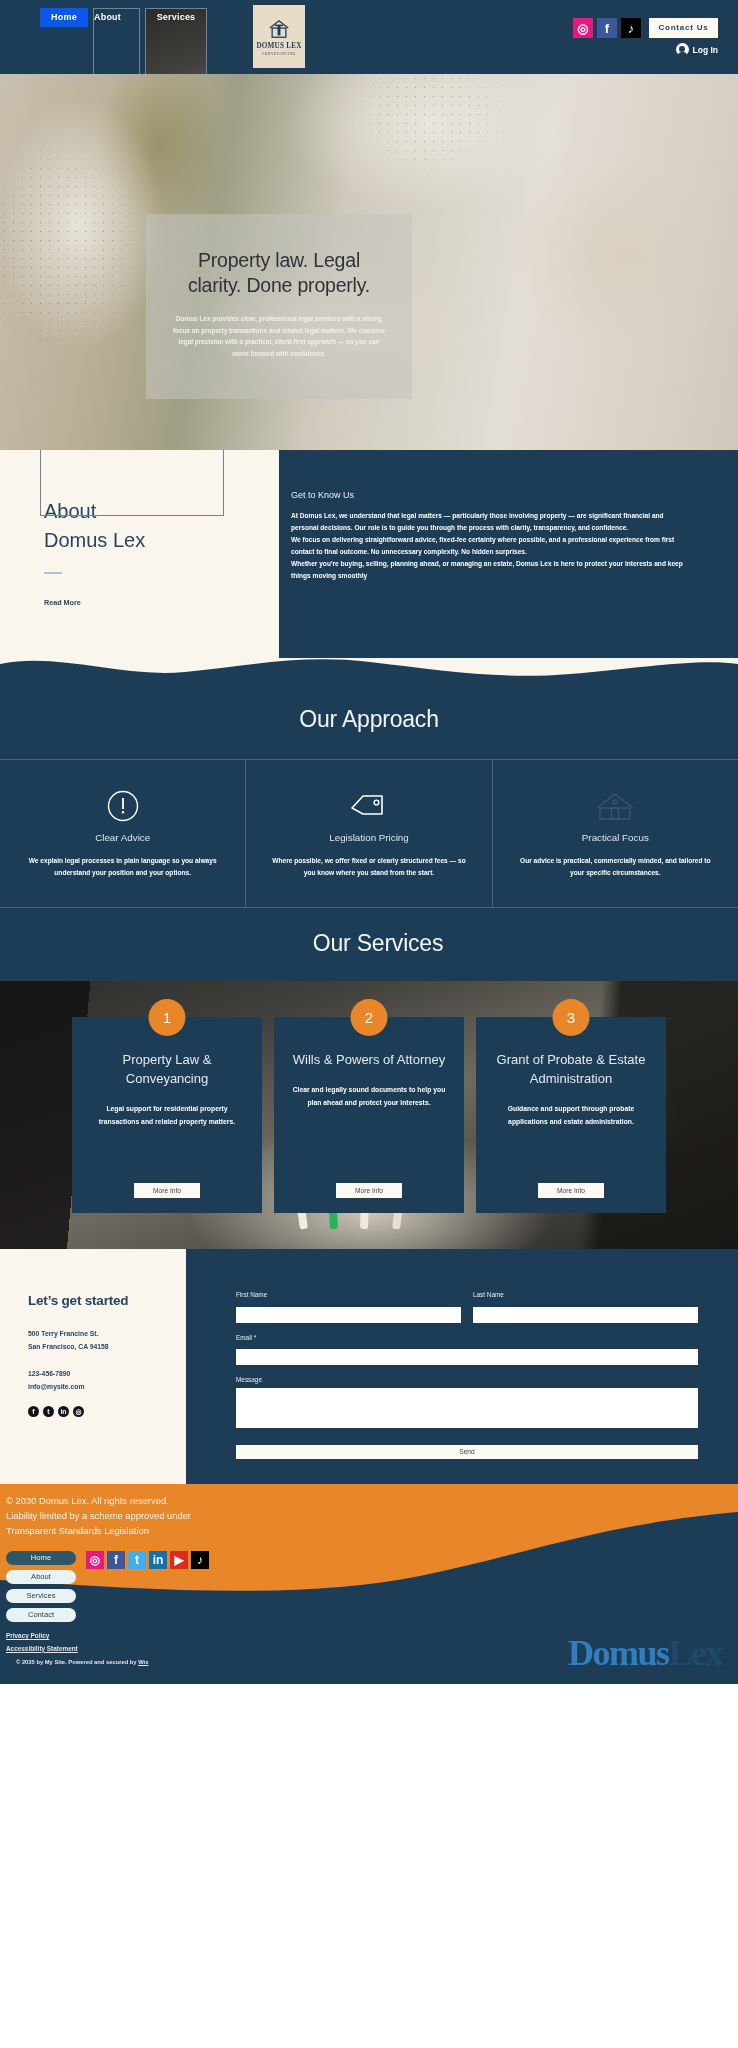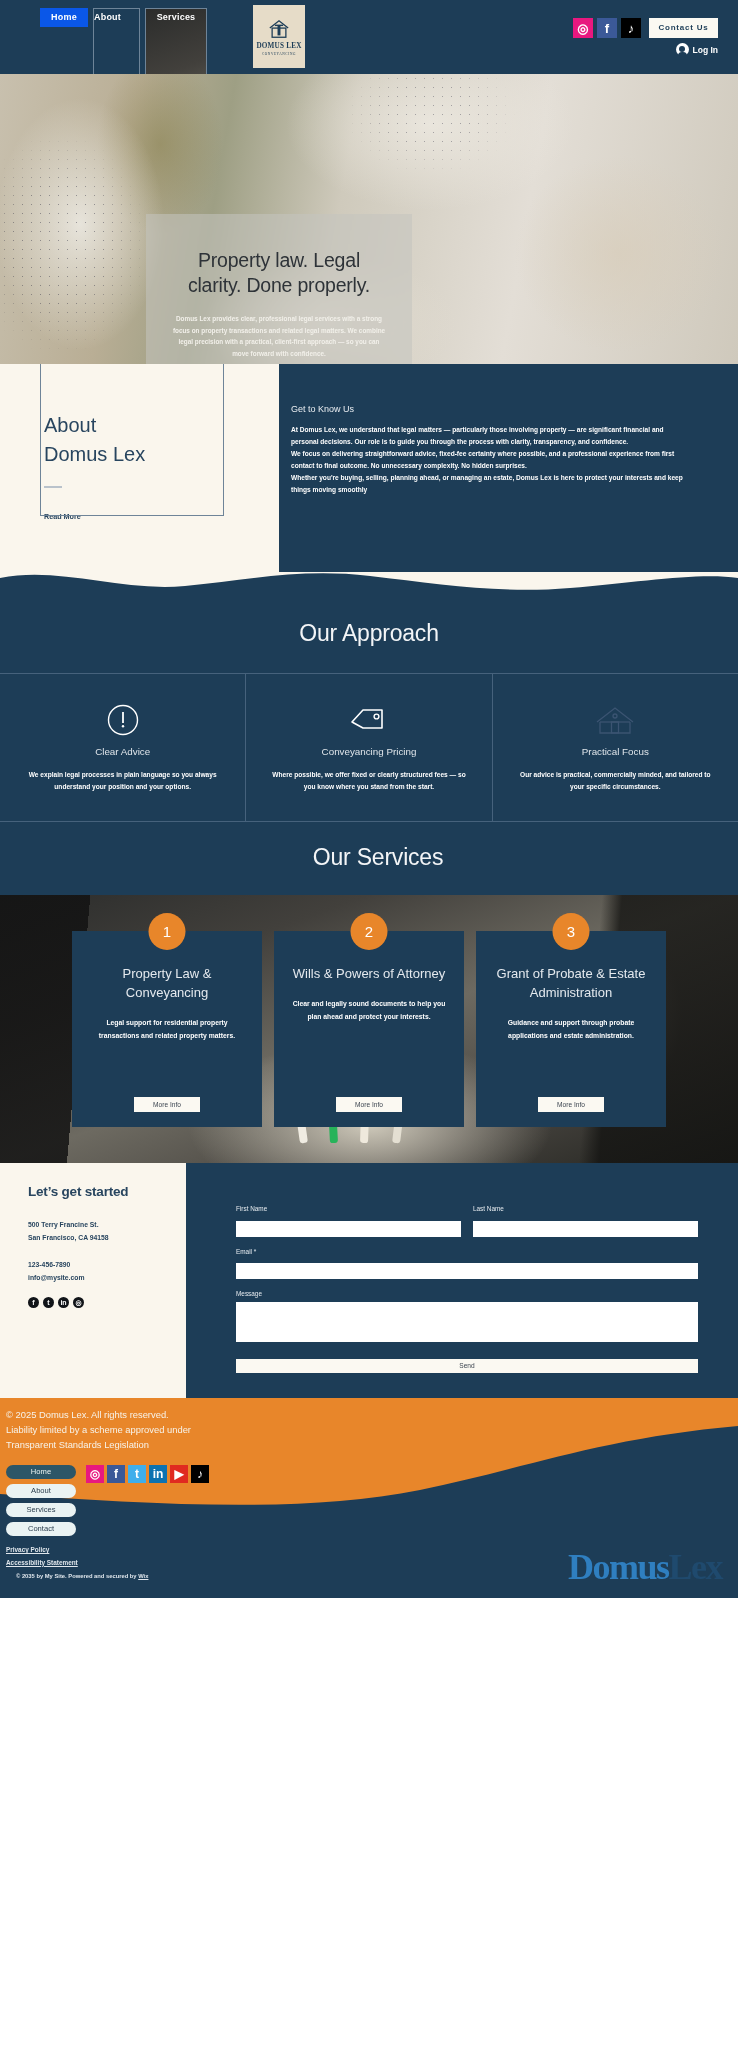--- a/index.html
+++ b/index.html
@@ -104,21 +104,21 @@
     width: 6px; height: 6px; border-radius: 50%; background: #1d3d57;
   }
   .login-av::before {
     content: ""; position: absolute; left: 2px; bottom: 0.5px;
     width: 9px; height: 4px; border-radius: 5px 5px 0 0; background: #1d3d57;
   }
   .login-txt { color: #fff; font-size: 8.5px; font-weight: bold; }
 
   
   .hero {
-    height: 290px;
+    height: 376px;
     position: relative;
     overflow: hidden;
     background:
       linear-gradient(100deg,#c8c0ae 0%, #b9ae95 18%, #9e9f84 30%, #cfcabc 46%, #e3ded6 70%, #cfc9bc 100%);
   }
   .hero-tex {
     position: absolute; inset: 0;
     background:
       radial-gradient(ellipse 120px 180px at 80px 150px, rgba(245,244,240,.75), transparent 70%),
       radial-gradient(ellipse 90px 130px at 160px 70px, rgba(126,118,60,.45), transparent 70%),
@@ -325,21 +325,21 @@
     font-size: 6.6px;
     line-height: 15px; text-align: center;
     cursor: pointer;
   }
 
   
   .contact { display: flex; height: 235px; }
   .contact-left {
     width: 186px;
     background: #faf6ed;
-    padding: 21px 0 0 28px;
+    padding: 44px 0 0 28px;
   }
   .ct-h {
     font-size: 13.5px;
     font-weight: bold;
     color: #28455f;
     letter-spacing: -.2px;
   }
   .ct-p {
     margin-top: 10px;
     font-size: 9.2px;
@@ -573,21 +573,21 @@
         <div class="card-p">We explain legal processes in plain language so you always understand your position and your options.</div>
       </div>
 
       <div class="card">
         <div class="card-icon">
           <svg width="40" height="30" viewBox="0 0 40 30">
             <path d="M3 17 L14 5 L33 5 L33 23 L14 23 Z" fill="none" stroke="#ffffff" stroke-width="1.6" stroke-linejoin="round"></path>
             <circle cx="27.5" cy="11.5" r="2.4" fill="none" stroke="#ffffff" stroke-width="1.4"></circle>
           </svg>
         </div>
-        <div class="card-h">Conveyancing Pricing</div>
+        <div class="card-h">Legislation Pricing</div>
         <div class="card-p">Where possible, we offer fixed or clearly structured fees — so you know where you stand from the start.</div>
       </div>
 
       <div class="card">
         <div class="card-icon">
           <svg width="44" height="32" viewBox="0 0 44 32">
             <path d="M4 18 L22 4 L40 18" fill="none" stroke="#3b5472" stroke-width="1.3"></path>
             <path d="M7 18 L7 29 L37 29 L37 18" fill="none" stroke="#3b5472" stroke-width="1.3"></path>
             <rect x="18.5" y="18" width="7" height="11" fill="none" stroke="#3b5472" stroke-width="1.3"></rect>
             <circle cx="22" cy="12" r="2" fill="none" stroke="#3b5472" stroke-width="1.3"></circle>
@@ -679,21 +679,21 @@
       <button class="send-btn">Send</button>
     </div>
   </div>
 
   <div class="footer">
     <svg class="footer-orange" viewBox="0 0 738 200" preserveAspectRatio="none">
       <path d="M0,0 L738,0 L738,28 C600,40 520,72 420,92 C300,116 150,106 0,96 Z" fill="#e8862a"></path>
     </svg>
 
     <div class="footer-copy">
-      <div>© 2025 Domus Lex. All rights reserved.</div>
+      <div>© 2030 Domus Lex. All rights reserved.</div>
       <div>Liability limited by a scheme approved under</div>
       <div>Transparent Standards Legislation</div>
     </div>
 
     <div class="footer-nav">
       <div class="fbtn active">Home</div>
       <div class="fbtn">About</div>
       <div class="fbtn">Services</div>
       <div class="fbtn">Contact</div>
     </div>

